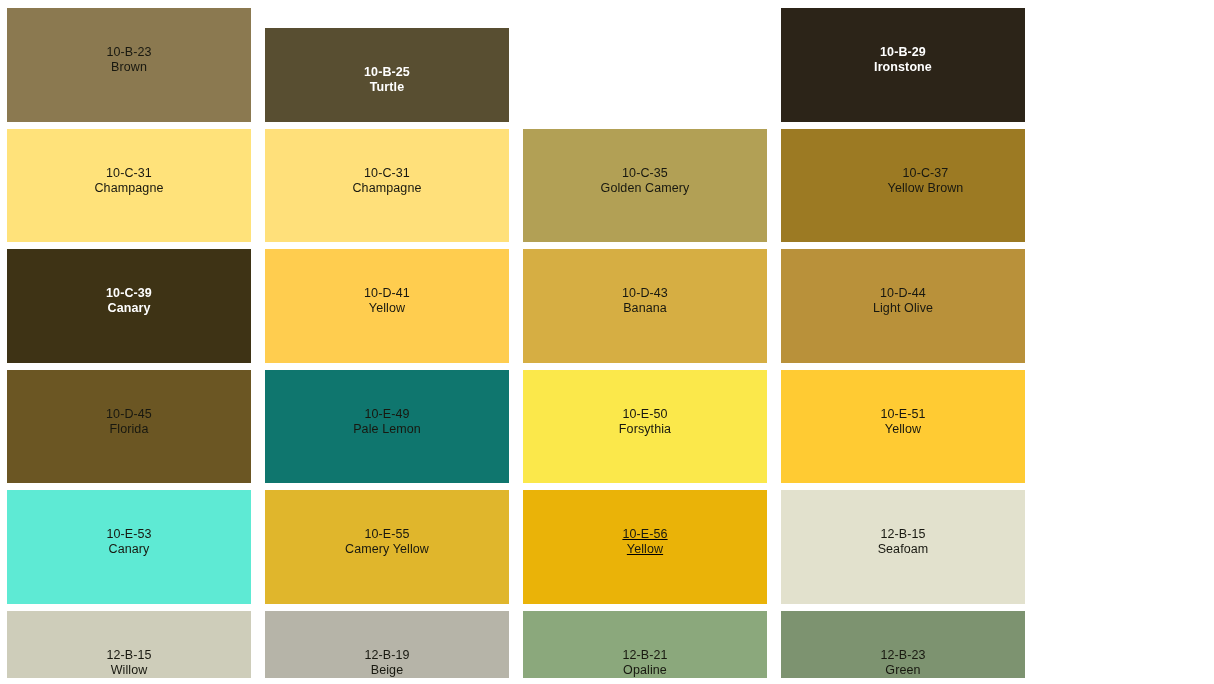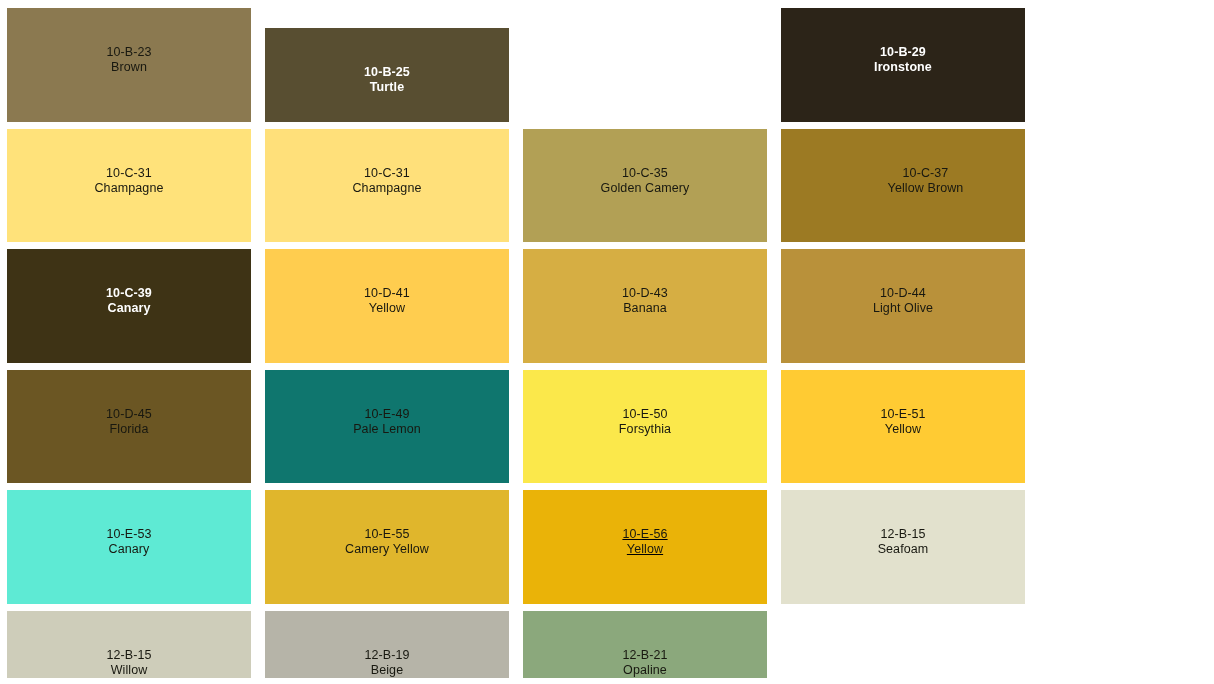--- a/index.html
+++ b/index.html
@@ -186,13 +186,19 @@
         <span class="swatch-code">12-B-19</span>
         <span class="swatch-name">Beige</span>
       </div>
     </div>
     <div class="swatch dark-text" style="background-color: rgb(139, 168, 124);">
       <div class="swatch-label">
         <span class="swatch-code">12-B-21</span>
         <span class="swatch-name">Opaline</span>
       </div>
     </div>
+    <div class="swatch dark-text" style="background-color: rgb(125, 147, 112);">
+      <div class="swatch-label">
+        <span class="swatch-code">12-B-23</span>
+        <span class="swatch-name">Green</span>
+      </div>
+    </div>
   </div>
 
 </body></html>

